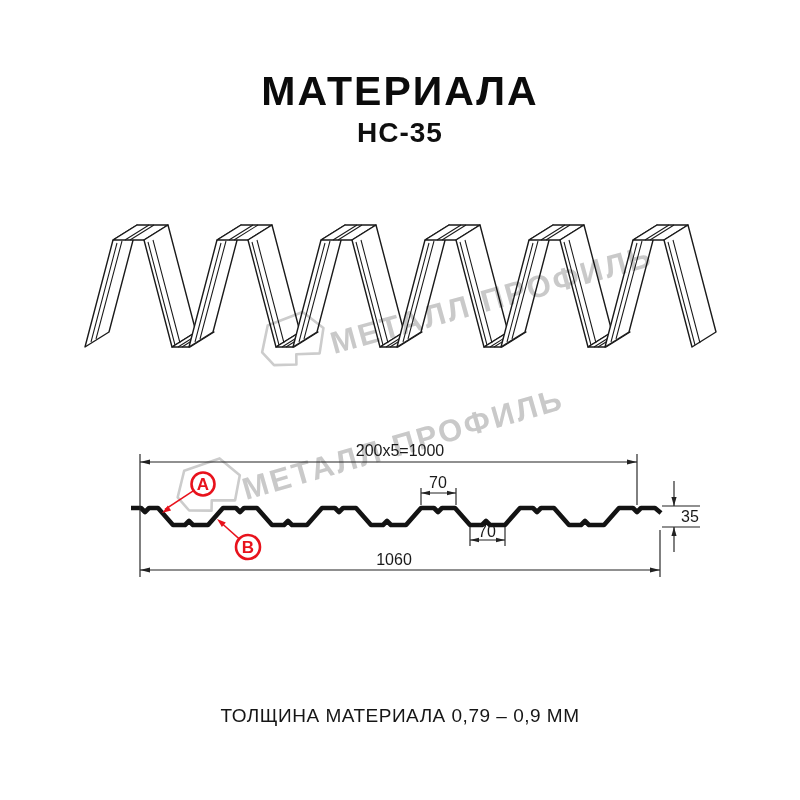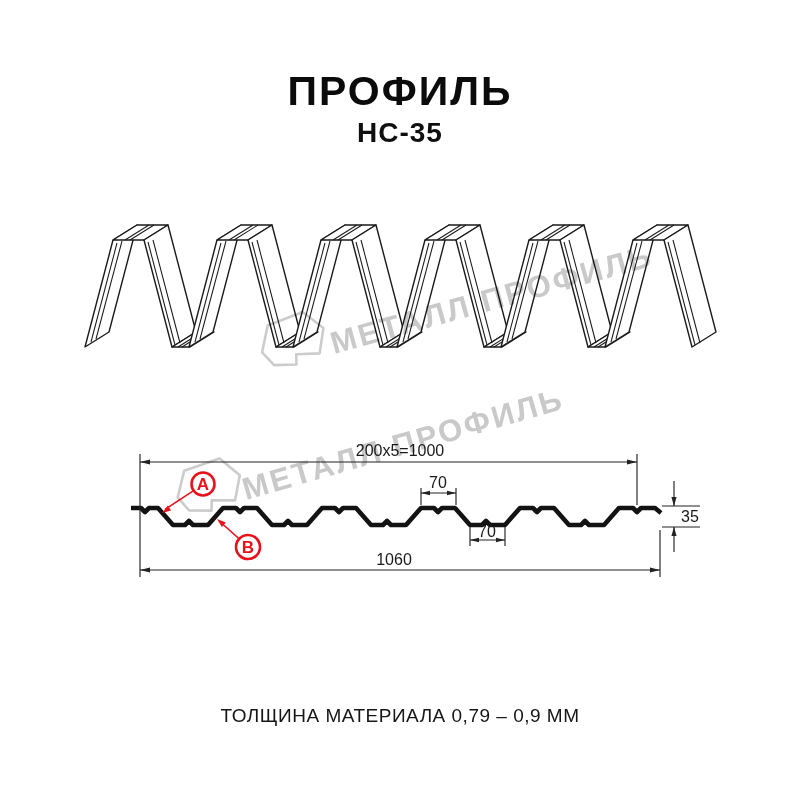--- a/index.html
+++ b/index.html
@@ -33,21 +33,21 @@
   .dim-arrow{fill:#222222;stroke:none;}
   .dim-text{font-size:16px;fill:#1a1a1a;}
   .marker-circle{fill:#ffffff;stroke:#e8121c;stroke-width:2.6;}
   .marker-letter{font-size:17px;font-weight:600;fill:#e8121c;text-anchor:middle;}
   .marker-line{stroke:#e8121c;stroke-width:1.5;fill:none;}
   .marker-arrow{fill:#e8121c;stroke:none;}
 </style>
 </head>
 <body>
 
-<div class="page-title">ПРОФИЛЬ</div>
+<div class="page-title">МАТЕРИАЛА</div>
 <div class="page-subtitle">НС-35</div>
 
 <svg class="stage" width="800" height="800" viewBox="0 0 800 800">
 
   <defs>
     <g id="pp">
       <path class="face" d="M0,347 L28,240 L52,225 L24,332 Z"></path>
       <path class="face" d="M28,240 L59,240 L83,225 L52,225 Z"></path>
       <path class="face" d="M59,240 L87,347 L111,332 L83,225 Z"></path>
       <path class="face" d="M87,347 L105,347 L129,332 L111,332 Z"></path>

